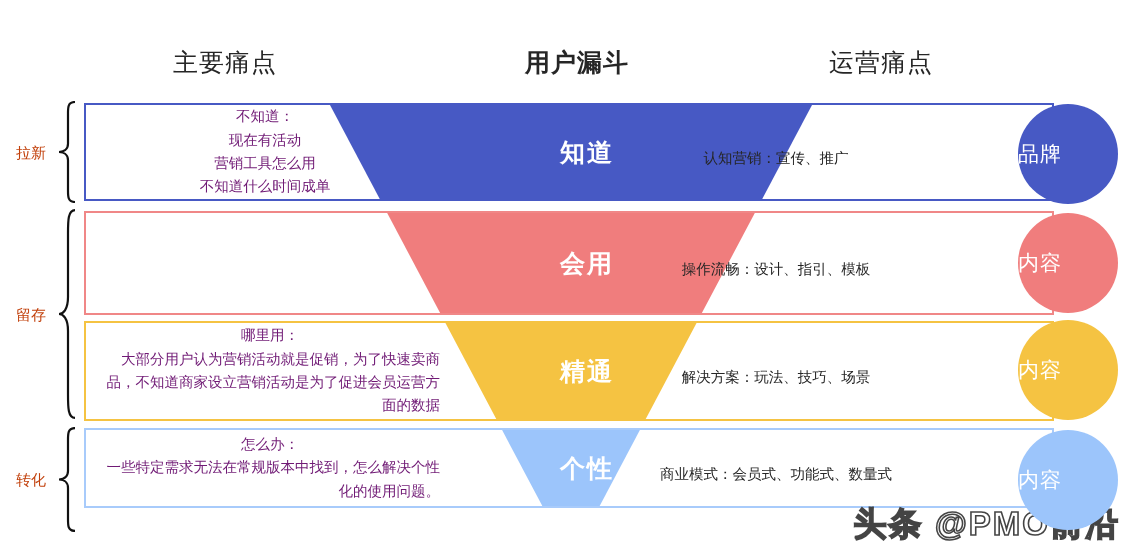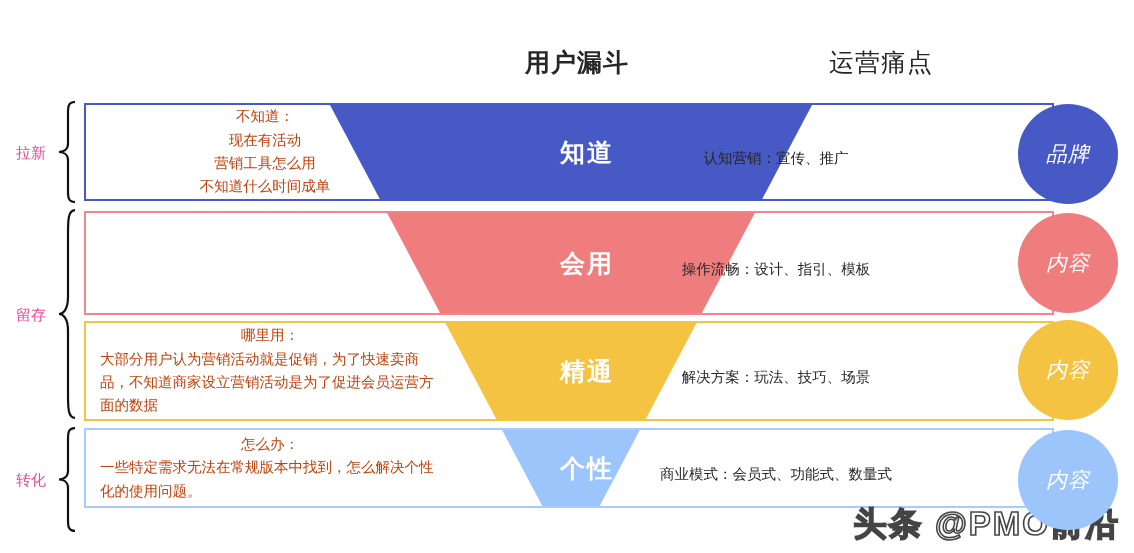--- a/index.html
+++ b/index.html
@@ -72,22 +72,22 @@
   }
 
   
   .pain{
     position:absolute;
     left:14px;
     top:0;height:100%;
     width:330px;
     display:flex;flex-direction:column;
     align-items:center;justify-content:center;
-    text-align:left;
-    color:#c2410c;
+    text-align:right;
+    color:#701a75;
     font-size:14.5px;
     line-height:1.62;
   }
   .pain .ln{white-space:nowrap;}
   .pain.wrapped{width:340px;}
   .pain.wrapped .ln{white-space:normal;}
 
   
   .ops{
     position:absolute;
@@ -99,26 +99,25 @@
     color:#262626;
     font-size:14.5px;
     white-space:nowrap;
   }
 
   
   .badge{
     position:absolute;
     width:100px;height:100px;
     border-radius:50%;
-    display:flex;align-items:center;justify-content:center;
+    display:flex;align-items:center;justify-content:flex-start;
     color:#ffffff;
     font-size:21px;
     letter-spacing:1px;
     z-index:5;
-    font-style:italic;
   }
   #badge-0{left:1018px;top:104px;background:#4759c4;}
   #badge-1{left:1018px;top:213px;background:#f07d7d;}
   #badge-2{left:1018px;top:320px;background:#f5c342;}
   #badge-3{left:1018px;top:430px;background:#9cc5fb;}
 
   
   .brace{
     position:absolute;
     left:56px;
@@ -128,21 +127,21 @@
   .brace svg{display:block;width:22px;height:100%;}
   #brace-0{top:101px;height:102px;}
   #brace-1{top:208px;height:212px;}
   #brace-2{top:427px;height:105px;}
 
   .group-label{
     position:absolute;
     left:8px;width:46px;
     text-align:center;
     font-size:15px;
-    color:#ec4899;
+    color:#c2410c;
     white-space:nowrap;
   }
   #glabel-0{top:144px;}
   #glabel-1{top:306px;}
   #glabel-2{top:471px;}
 
   
   .watermark{
     position:absolute;
     right:14px;bottom:6px;
@@ -153,20 +152,21 @@
     -webkit-text-stroke:1.6px #3b3b3b;
     white-space:nowrap;
     opacity:.95;
   }
 </style>
 </head>
 <body>
 
 <div class="stage">
 
+  <div class="col-head" id="head-pain">主要痛点</div>
   <div class="col-head" id="head-funnel">用户漏斗</div>
   <div class="col-head" id="head-ops">运营痛点</div>
 
   <div class="row" id="row-0">
     <div class="funnel-clip">
       <div class="wedge" style="top:0px;">
         <svg width="970" height="440" viewBox="0 0 970 440">
           <polygon points="244,0 726,0 493,440 477,440" fill="#4759c4"></polygon>
         </svg>
       </div>

